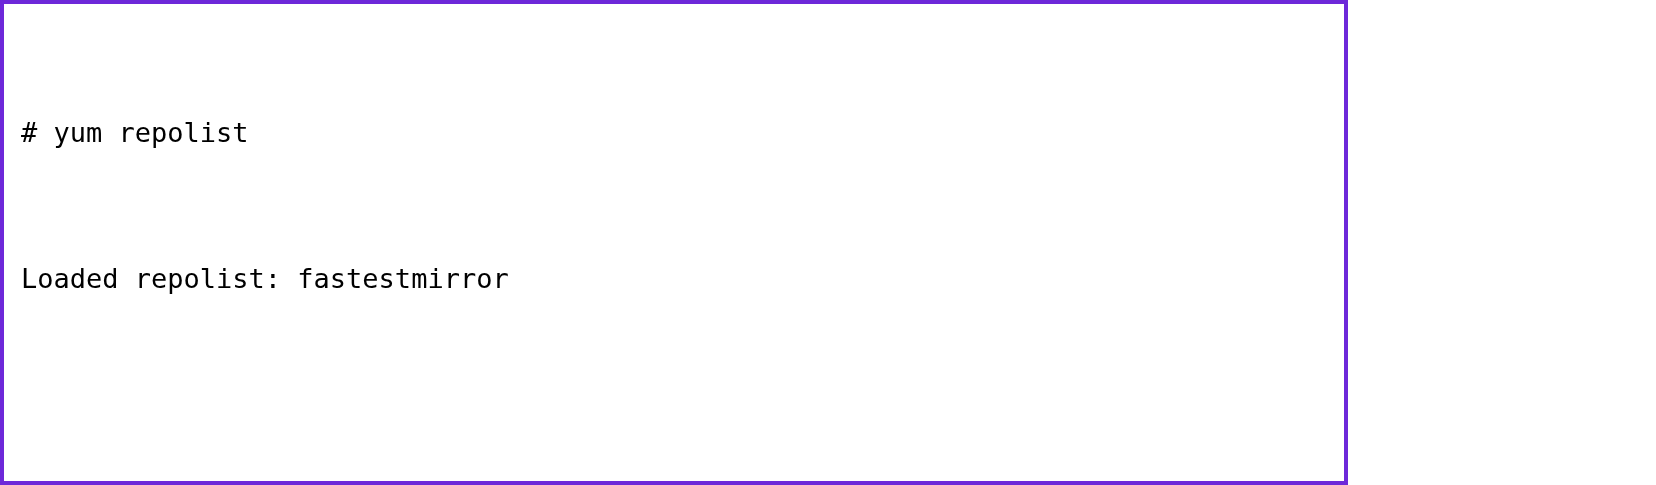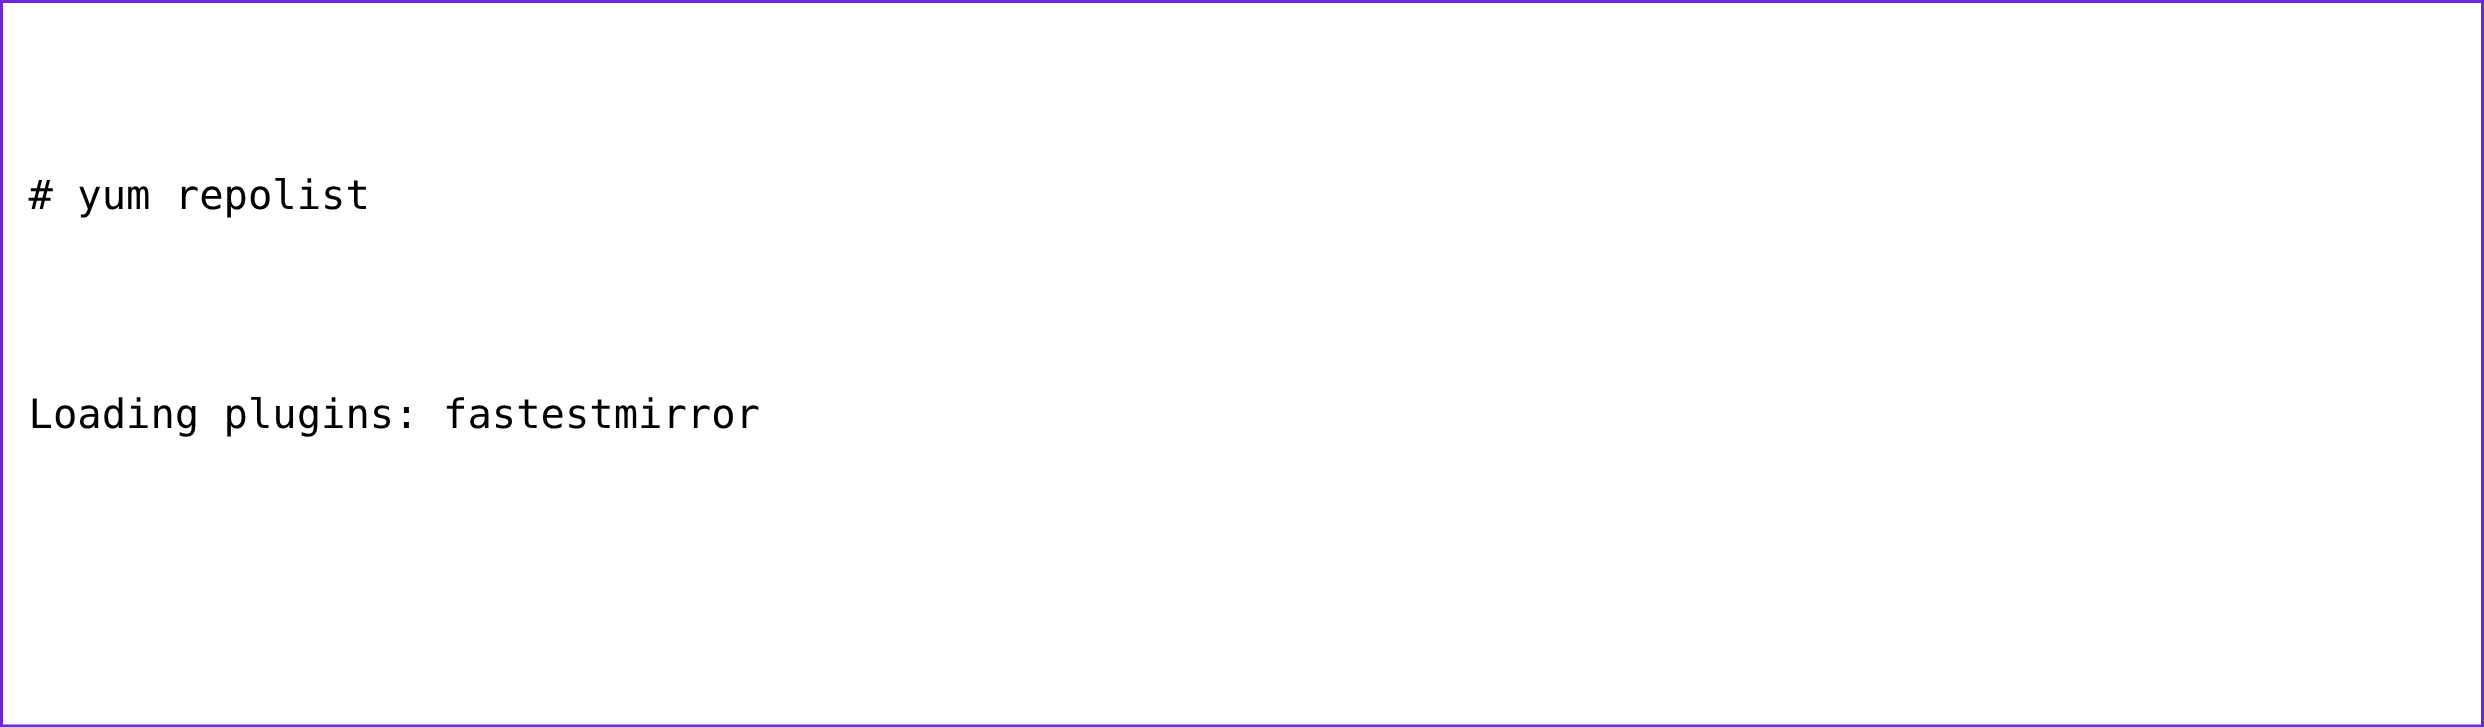--- a/index.html
+++ b/index.html
@@ -3,25 +3,25 @@
 <meta charset="utf-8">
 <style>
   html, body {
     margin: 0;
     padding: 0;
     background: #ffffff;
   }
 
   #terminal-window {
     position: relative;
-    width: 1656px;
+    width: 1348px;
     height: 485px;
     box-sizing: border-box;
     background: #ffffff;
-    border: 2px solid #6d28d9;
+    border: 4px solid #6d28d9;
     overflow: hidden;
   }
 
   #terminal-output {
     position: absolute;
     left: 17px;
     top: 1px;
     right: 11px;
     font-family: "DejaVu Sans Mono", "Liberation Mono", monospace;
     font-size: 27px;
@@ -38,21 +38,21 @@
   }
 </style>
 </head>
 <body>
 
 <div id="terminal-window">
   <div id="terminal-output">
 
     <span class="term-line"># yum repolist</span>
 
-    <span class="term-line">Loading plugins: fastestmirror</span>
+    <span class="term-line">Loaded repolist: fastestmirror</span>
 
 
     
 
     
 
     
 
     
 

